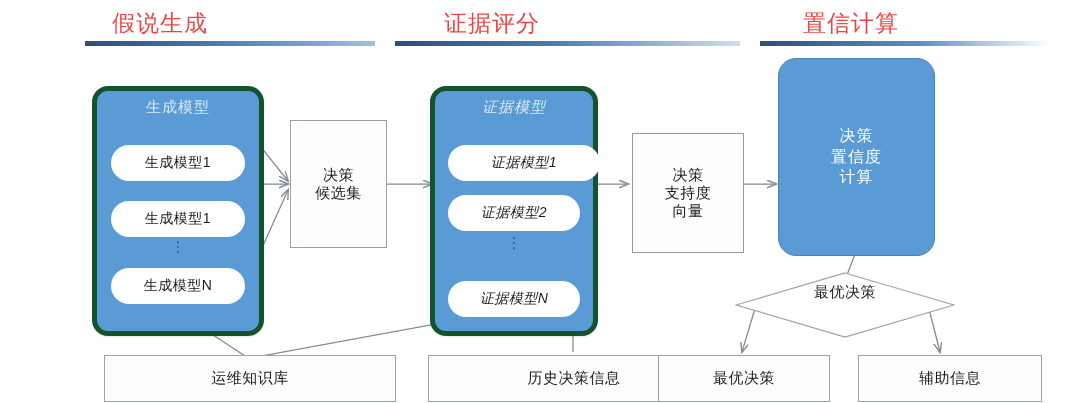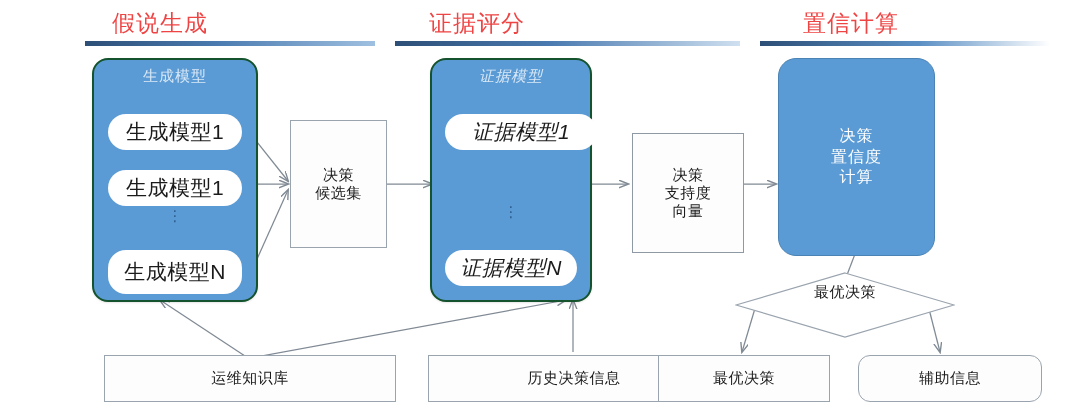--- a/index.html
+++ b/index.html
@@ -14,31 +14,31 @@
   .sec-title{
     position:absolute;color:#ef4444;font-size:23px;font-weight:400;
     letter-spacing:1px;white-space:nowrap;
   }
   .sec-rule{position:absolute;height:5px;}
   .rule-a{background:linear-gradient(to right,#2d4f77 0%,#4a7ab0 45%,#9fc0e0 100%);}
   .rule-b{background:linear-gradient(to right,#2d4f77 0%,#4a7ab0 45%,#cfe0f0 100%);}
   .rule-c{background:linear-gradient(to right,#2d4f77 0%,#5b8fc4 55%,#ffffff 100%);}
 
   .bluebox{
-    position:absolute;background:#5b9bd5;border:2px solid #14532d;
-    border-radius:16px;box-shadow:0 1px 2px rgba(0,0,0,.10);
+    position:absolute;background:#5b9bd5;border:5px solid #14532d;
+    border-radius:16px;box-shadow:0 1px 2px rgba(0,0,0,.10);margin-top:28px;
   }
   .bluebox .cap{
     position:absolute;left:0;right:0;top:7px;text-align:center;
     color:#d8e8f7;font-size:15px;letter-spacing:1px;
   }
   .innerbox{
     position:absolute;background:#ffffff;border-radius:18px;
     display:flex;align-items:center;justify-content:center;
-    color:#1b1b1b;font-size:21px;letter-spacing:.5px;white-space:nowrap;
+    color:#1b1b1b;font-size:14px;letter-spacing:.5px;white-space:nowrap;
   }
   .vdots{
     position:absolute;text-align:center;color:#2f5f8f;font-size:15px;
     line-height:7px;letter-spacing:0;
   }
 
   .whitebox{
     position:absolute;background:#fdfdfd;border:1px solid #9aa4ae;
     display:flex;align-items:center;justify-content:center;text-align:center;
     color:#1b1b1b;font-size:15px;line-height:1.22;letter-spacing:.5px;
@@ -57,21 +57,21 @@
   }
 </style>
 </head>
 <body>
 
 <div id="canvas">
 
   <div class="sec-title" style="left:112px;top:8px;">假说生成</div>
   <div class="sec-rule rule-a" style="left:85px;top:41px;width:290px;"></div>
 
-  <div class="sec-title" style="left:429px;top:8px;">证据评分</div>
+  <div class="sec-title" style="left:444px;top:8px;">证据评分</div>
   <div class="sec-rule rule-b" style="left:395px;top:41px;width:345px;"></div>
 
   <div class="sec-title" style="left:803px;top:8px;">置信计算</div>
   <div class="sec-rule rule-c" style="left:760px;top:41px;width:290px;"></div>
 
   <svg class="edges" viewBox="0 0 1080 403" xmlns="http://www.w3.org/2000/svg">
     <defs>
       <marker id="ah" markerWidth="9" markerHeight="9" refX="7.5" refY="3.2" orient="auto" markerUnits="strokeWidth">
         <path d="M0,0 L8,3.2 L0,6.4" fill="none" stroke="#808a94" stroke-width="1.1"></path>
       </marker>
@@ -102,31 +102,32 @@
 
       <path d="M573,352 L573,300" marker-end="url(#ah)"></path>
     </g>
   </svg>
 
   <div class="bluebox" style="left:92px;top:58px;width:162px;height:240px;">
     <div class="cap">生成模型</div>
     <div class="innerbox" style="left:14px;top:54px;width:134px;height:36px;">生成模型1</div>
     <div class="innerbox" style="left:14px;top:110px;width:134px;height:36px;">生成模型1</div>
     <div class="vdots" style="left:14px;top:152px;width:134px;height:28px;">⋮</div>
-    <div class="innerbox" style="left:14px;top:190px;width:134px;height:44px;">生成模型N</div>
+    <div class="innerbox" style="left:14px;top:177px;width:134px;height:36px;">生成模型N</div>
   </div>
 
   <div class="whitebox" style="left:290px;top:120px;width:95px;height:126px;flex-direction:column;">
     <span>决策</span>
     <span>候选集</span>
   </div>
 
   <div class="bluebox" style="left:430px;top:58px;width:158px;height:240px;font-style:italic;">
     <div class="cap">证据模型</div>
     <div class="innerbox" style="left:13px;top:54px;width:152px;height:36px;">证据模型1</div>
+    <div class="innerbox" style="left:13px;top:104px;width:132px;height:36px;">证据模型2</div>
     <div class="vdots" style="left:13px;top:148px;width:132px;height:28px;">⋮</div>
     <div class="innerbox" style="left:13px;top:190px;width:132px;height:36px;">证据模型N</div>
   </div>
 
   <div class="whitebox thin" style="left:632px;top:133px;width:110px;height:118px;flex-direction:column;">
     <span>决策</span>
     <span>支持度</span>
     <span>向量</span>
   </div>
 
@@ -148,17 +149,17 @@
   </div>
 
   <div class="whitebox" style="left:104px;top:355px;width:290px;height:45px;">
     <span>运维知识库</span>
   </div>
 
   <div class="whitebox" style="left:658px;top:355px;width:170px;height:45px;">
     <span>最优决策</span>
   </div>
 
-  <div class="whitebox" style="left:858px;top:355px;width:182px;height:45px;border-radius:12px;">
+  <div class="whitebox" style="left:858px;top:355px;width:182px;height:45px;">
     <span>辅助信息</span>
   </div>
 
 </div>
 
 </body></html>

